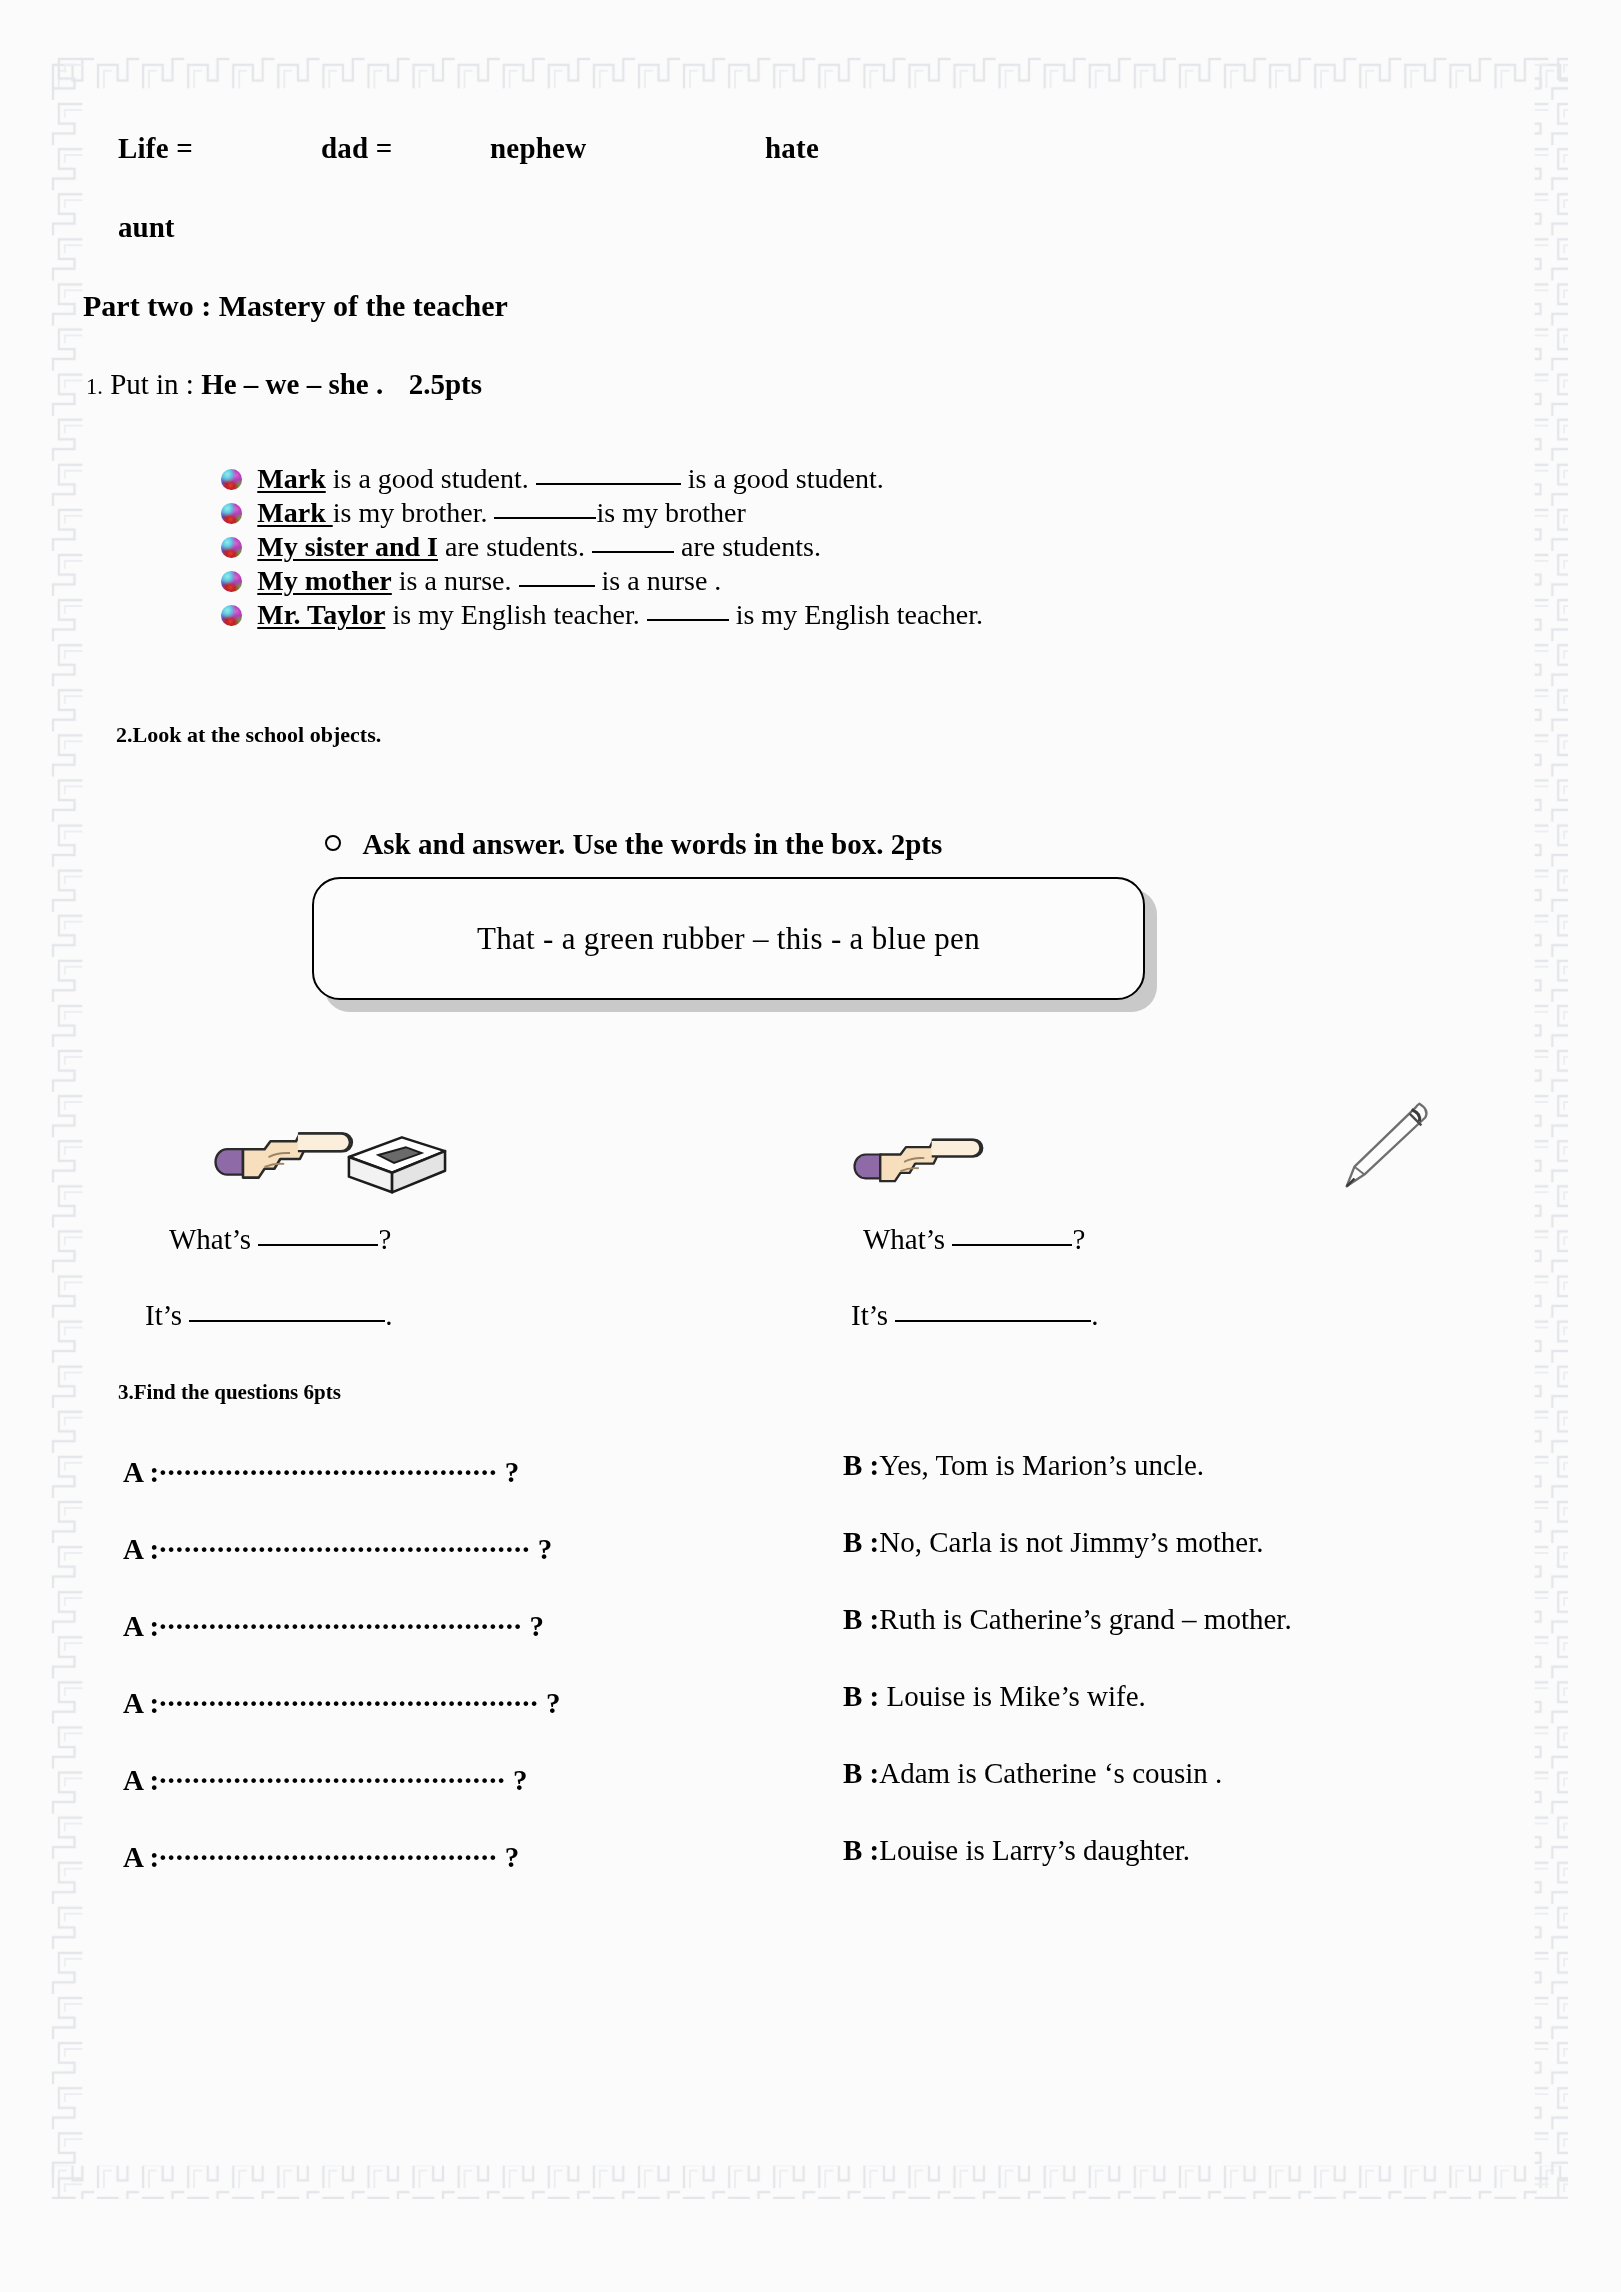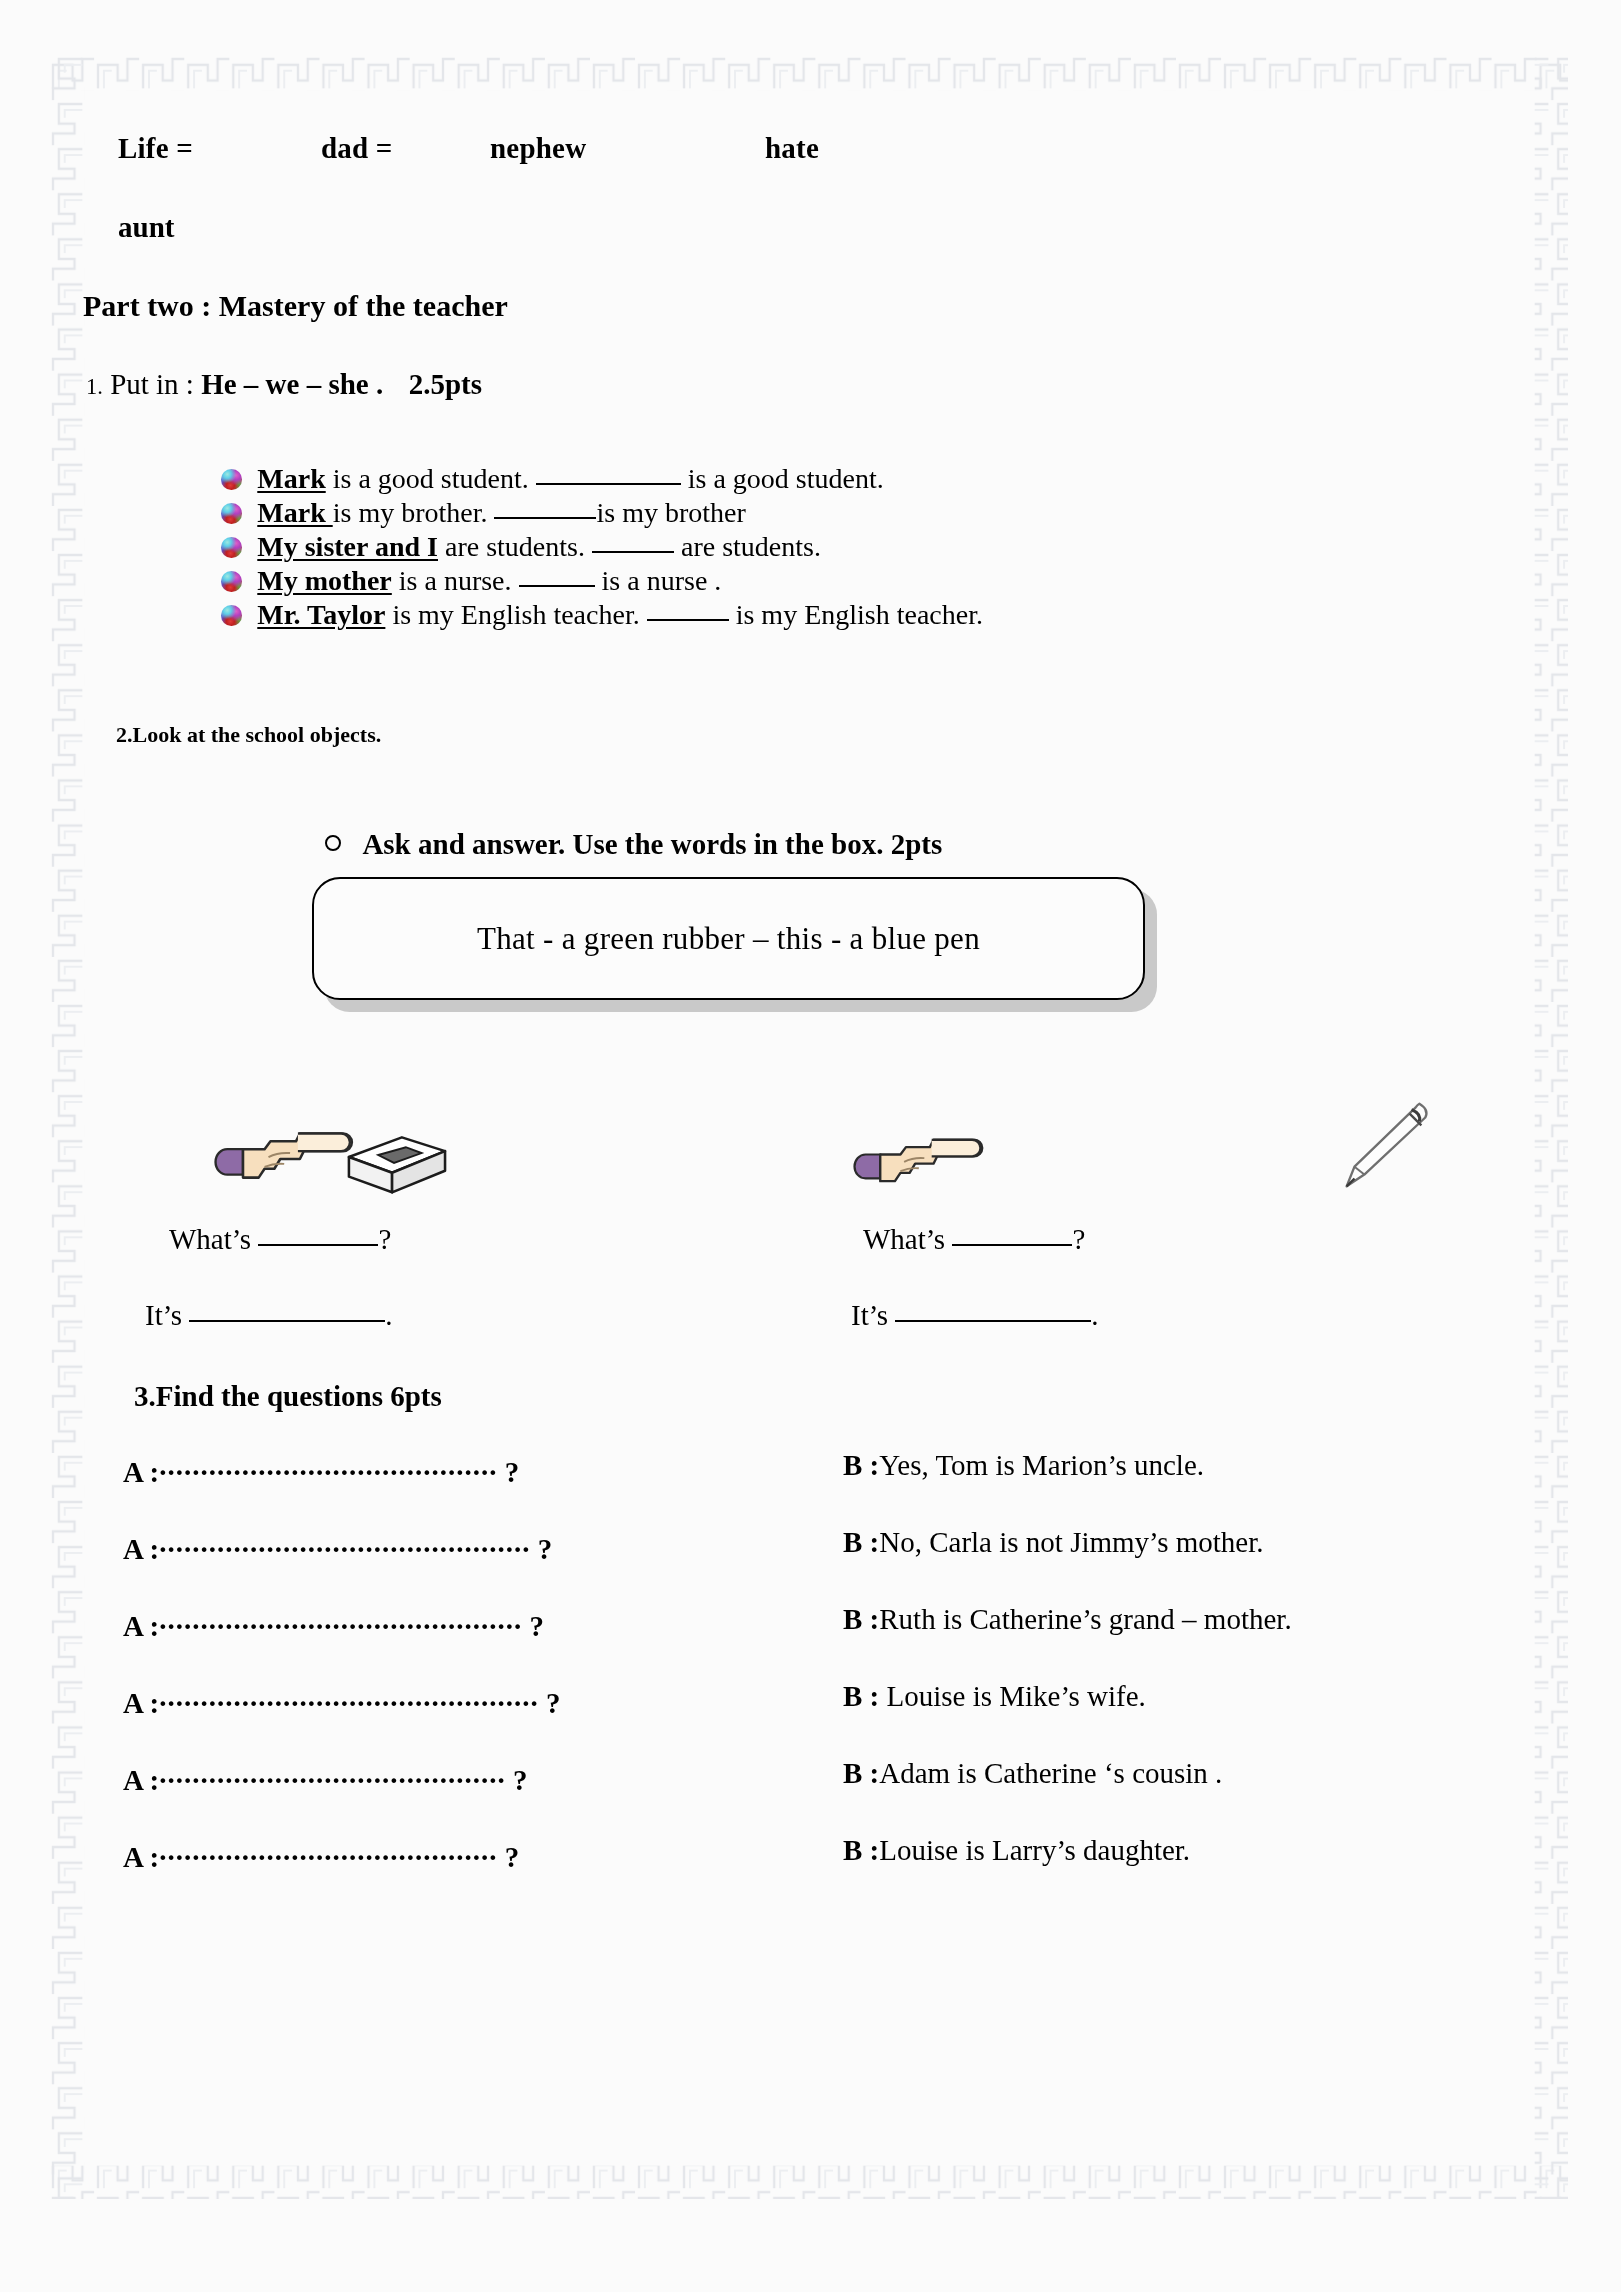--- a/index.html
+++ b/index.html
@@ -196,23 +196,23 @@
   }
   .q-left   { left: 169px; top: 1223px; }
   .q-right  { left: 863px; top: 1223px; }
   .a-left   { left: 145px; top: 1299px; }
   .a-right  { left: 851px; top: 1299px; }
   .b-q   { width: 120px; }
   .b-ans { width: 196px; }
 
   .task3 {
     position: absolute;
-    left: 134px;
+    left: 118px;
     top: 1380px;
-    font-size: 29px;
+    font-size: 21px;
     font-weight: bold;
   }
 
   .qa-rows {
     position: absolute;
     left: 0;
     top: 1449px;
     width: 1621px;
   }
   .qa-row {

